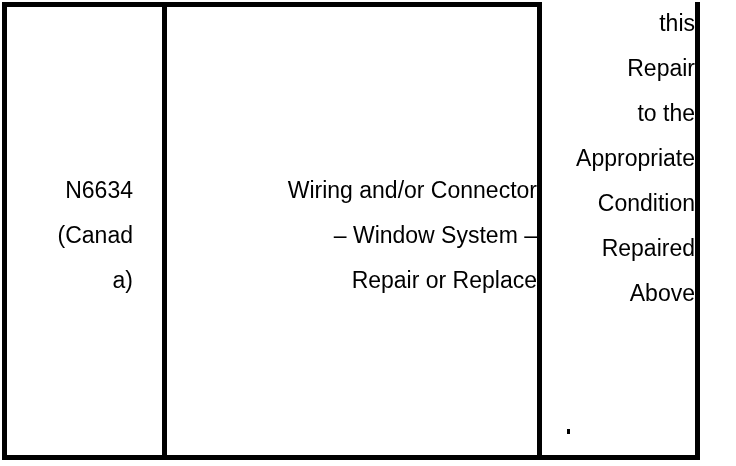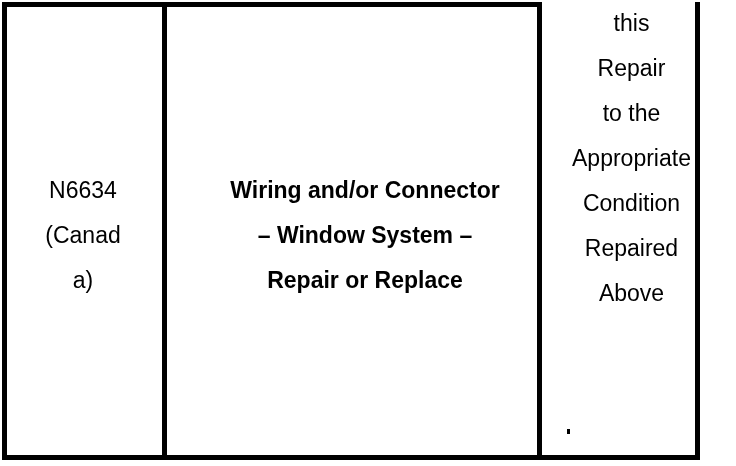--- a/index.html
+++ b/index.html
@@ -38,42 +38,40 @@
   
   .rule-right    { left: 695px; top: 2px;    width: 5px;   height: 458px; }
   
   .rule-div-1    { left: 162px; top: 2px;    width: 5px;   height: 458px; }
   
   .rule-div-2    { left: 537px; top: 2px;    width: 5px;   height: 458px; }
 
   
   .cell {
     position: absolute;
-    text-align: center;
+    text-align: right;
     font-size: 23px;
     line-height: 45px;
     color: #000000;
     white-space: pre-line;
-    margin-left: 13px;
   }
 
   
   .cell-code {
     left: 7px;
     top: 168px;
     width: 126px;
   }
 
   
   .cell-desc {
     left: 167px;
     top: 168px;
     width: 370px;
     line-height: 45px;
-    font-weight: bold;
   }
 
   
   .cell-note {
     left: 542px;
     top: 1px;
     width: 153px;
     line-height: 45px;
   }
 

